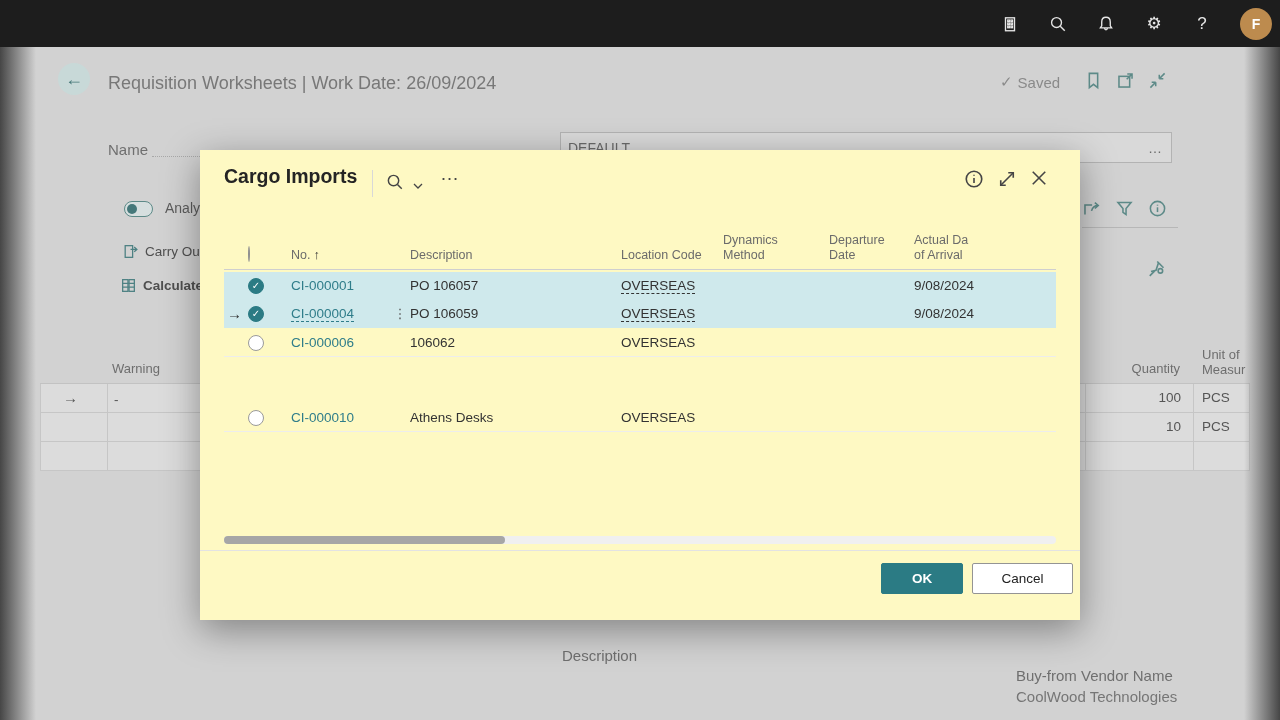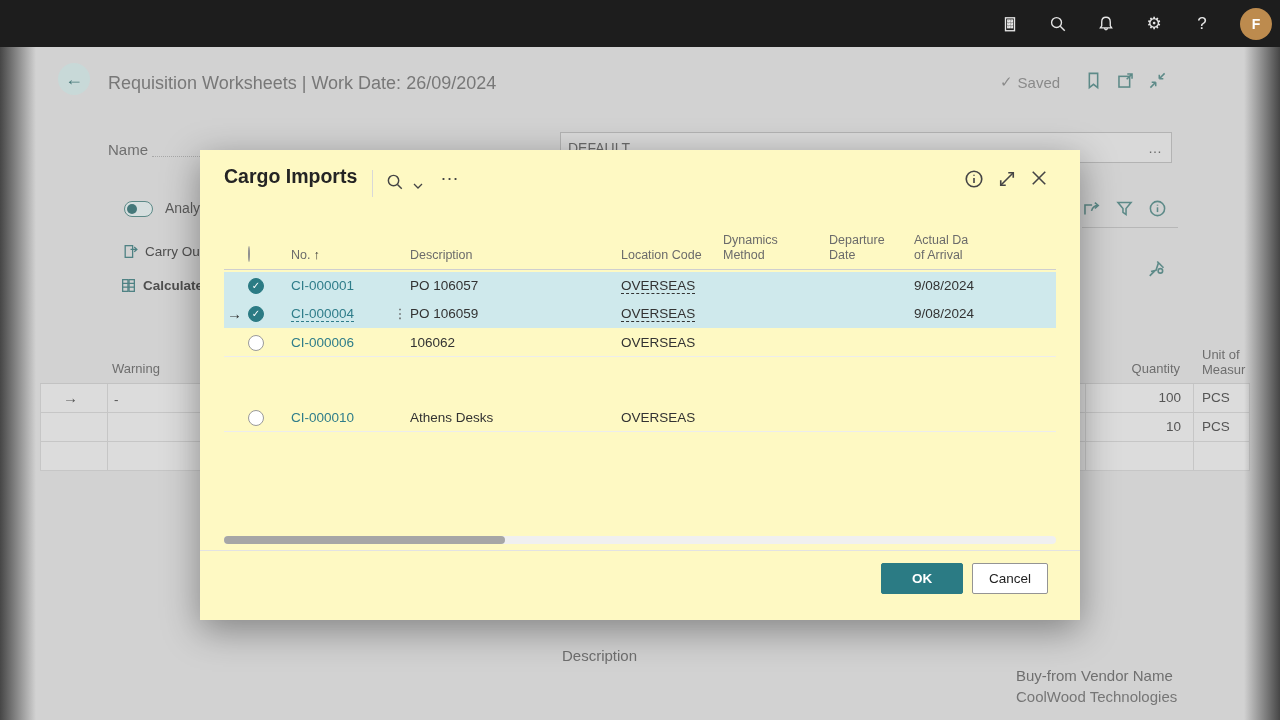--- a/index.html
+++ b/index.html
@@ -76,21 +76,21 @@
   .rowmenu{color:#555;font-size:13px;text-align:center;}
   .cell-loc{color:#333;text-decoration:none;}
   .mrow.sel .cell-loc{text-decoration:underline dashed;text-underline-offset:3px;text-decoration-thickness:1px;}
   .cell-pad{padding-left:2px;}
 
   .m-scroll{left:24px;top:386px;width:832px;height:8px;background:#f0f0f0;border-radius:4px;}
   .m-thumb{position:absolute;left:0;top:0;width:281px;height:8px;background:#a6a6a6;border-radius:4px;}
   .m-footer-line{left:0;top:400px;width:880px;height:1px;background:#e3e3e3;}
   .btn{position:absolute;top:413px;height:31px;border-radius:2px;font-size:13.5px;display:flex;align-items:center;justify-content:center;cursor:pointer;}
   .btn-ok{left:681px;width:82px;background:var(--accent-teal,#2b7b84);color:#fff;font-weight:600;border:1px solid var(--accent-teal,#2b7b84);}
-  .btn-cancel{left:772px;width:76px;background:#fff;color:#222;border:1px solid #949494;}
+  .btn-cancel{left:772px;width:101px;background:#fff;color:#222;border:1px solid #949494;}
 </style>
 </head>
 <body>
 
 <div class="scene">
 
   <div class="topbar">
     <div class="right">
       <div class="tb-icon">
         <svg width="18" height="18" viewBox="0 0 16 16">

